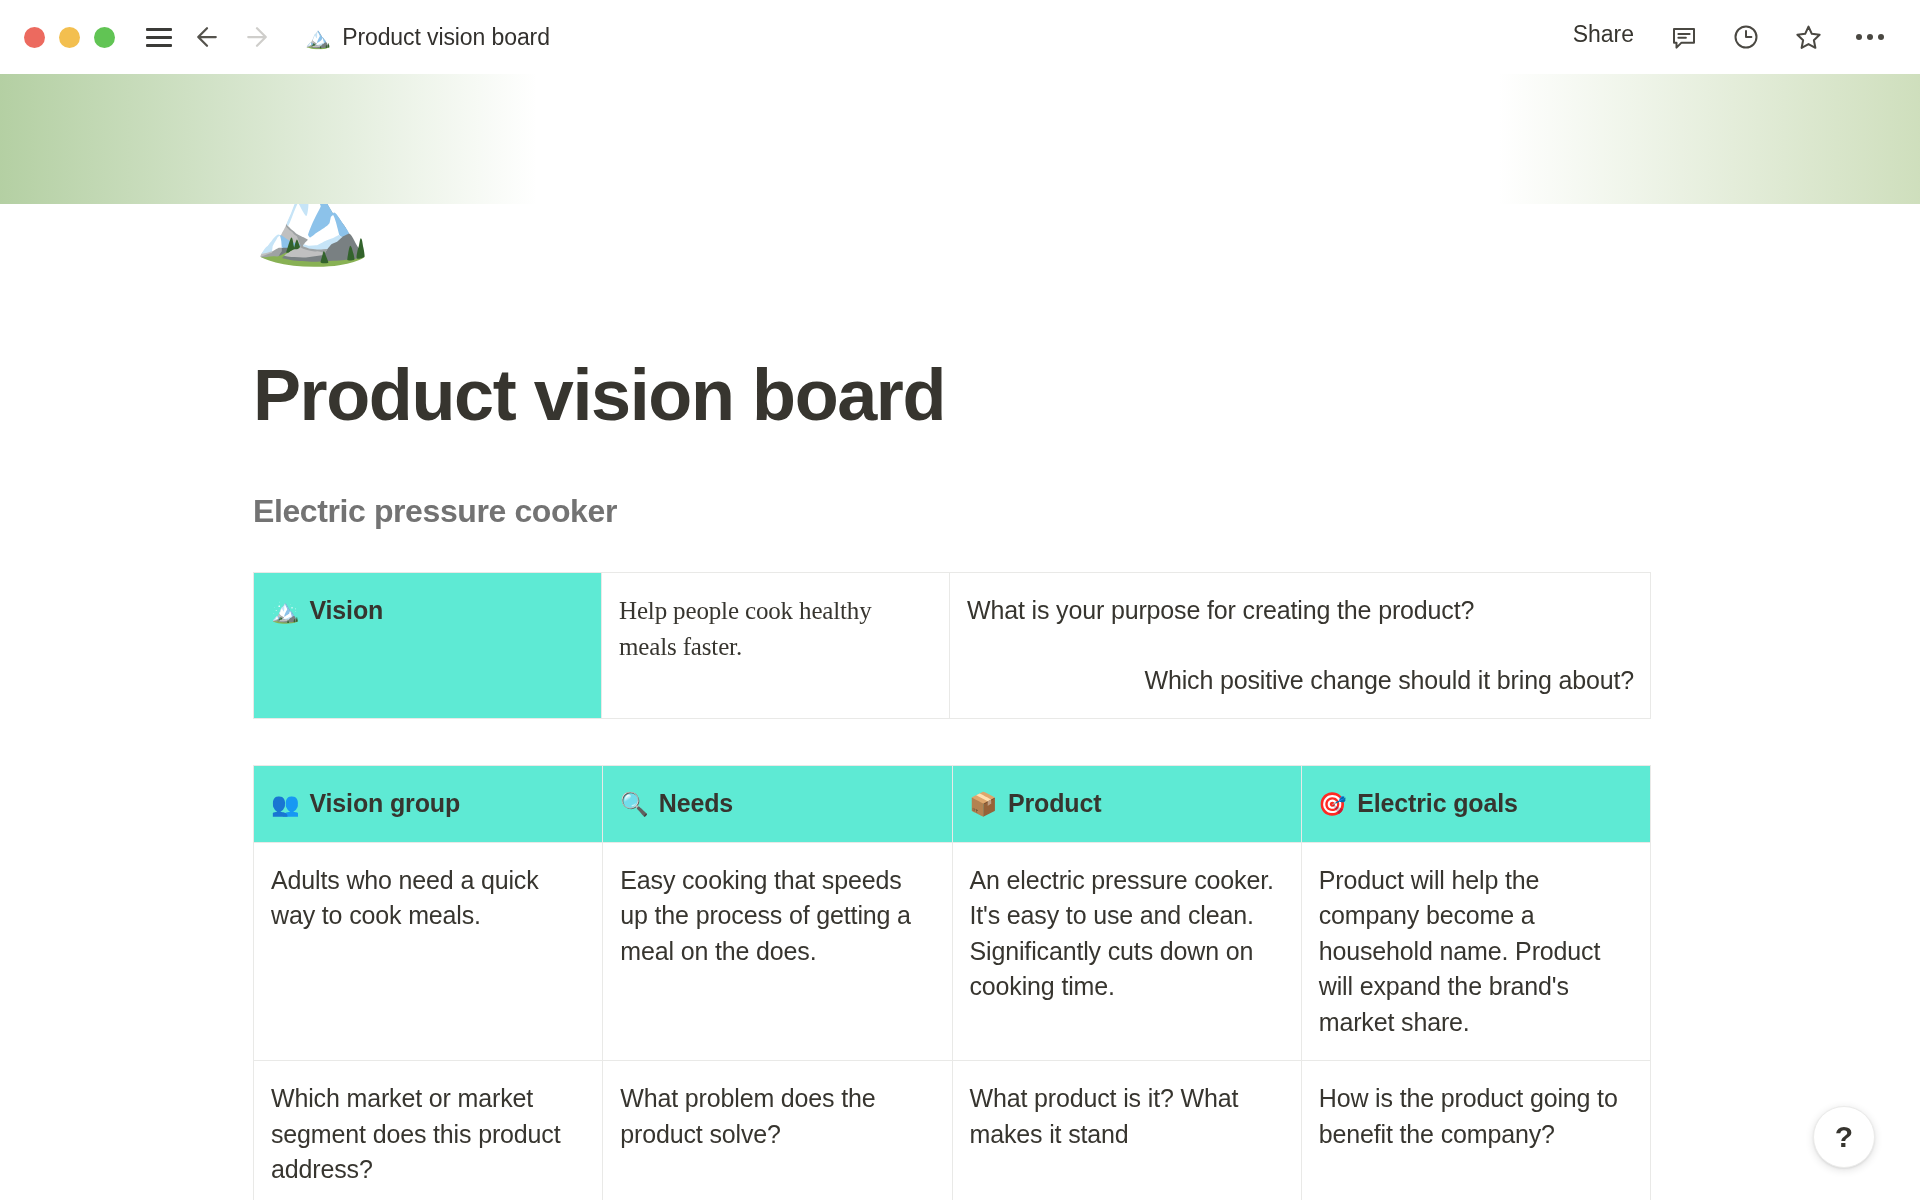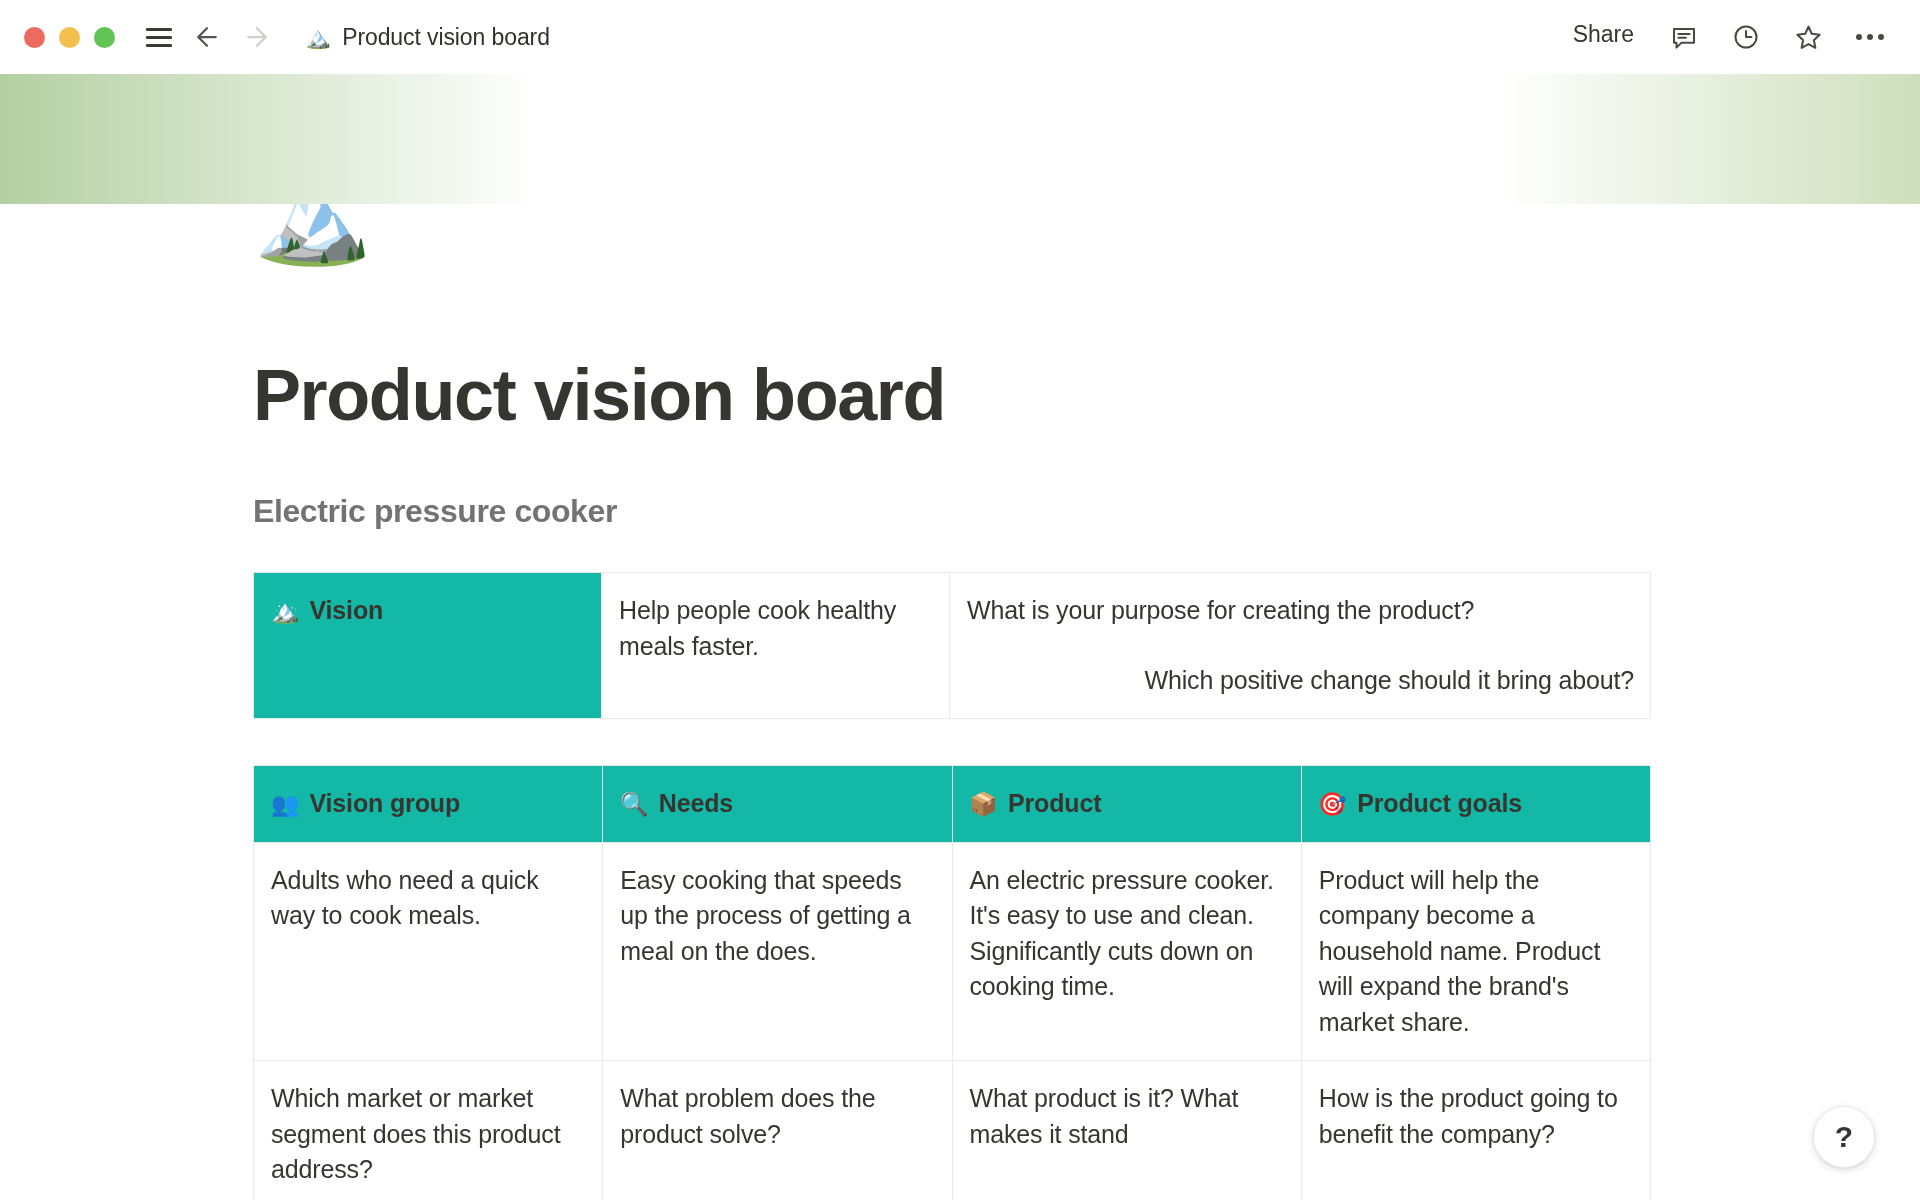--- a/index.html
+++ b/index.html
@@ -202,33 +202,33 @@
     border-right: 1px solid #e9e9e7;
     border-bottom: 1px solid #e9e9e7;
     vertical-align: top;
     padding: 20px 16px 20px 17px;
     font-size: 25px;
     line-height: 1.42;
     color: #37352f;
     letter-spacing: -0.15px;
   }
   .cell-head {
-    background: #14b8a6;
+    background: #5eead4;
     font-weight: bold;
   }
   .cell-head .cell-emoji {
     font-size: 23px;
     margin-right: 10px;
   }
   .cell-placeholder { color: #8e8c88; }
   .cell-placeholder p + p { margin-top: 34px; text-align: right; }
 
   
   .t1 .c1 { width: 348px; }
-  .t1 .c2 { width: 348px; }
+  .t1 .c2 { width: 348px; font-family: Liberation Serif, serif; }
   .t1 .c3 { width: 701px; }
 
   
   .t2 .c { width: 349.25px; }
 
   .table2-wrap { margin-top: 46px; }
 
   
   .help-btn {
     position: absolute;
@@ -353,21 +353,21 @@
             <td class="c cell-head">
               <span class="cell-emoji">👥</span><span>Vision group</span>
             </td>
             <td class="c cell-head">
               <span class="cell-emoji">🔍</span><span>Needs</span>
             </td>
             <td class="c cell-head">
               <span class="cell-emoji">📦</span><span>Product</span>
             </td>
             <td class="c cell-head">
-              <span class="cell-emoji">🎯</span><span>Product goals</span>
+              <span class="cell-emoji">🎯</span><span>Electric goals</span>
             </td>
           </tr>
 
           <tr>
             <td class="c">Adults who need a quick way to cook meals.</td>
             <td class="c">Easy cooking that speeds up the process of getting a meal on the does.</td>
             <td class="c">An electric pressure cooker. It's easy to use and clean. Significantly cuts down on cooking time.</td>
             <td class="c">Product will help the company become a household name. Product will expand the brand's market share.</td>
           </tr>
 

